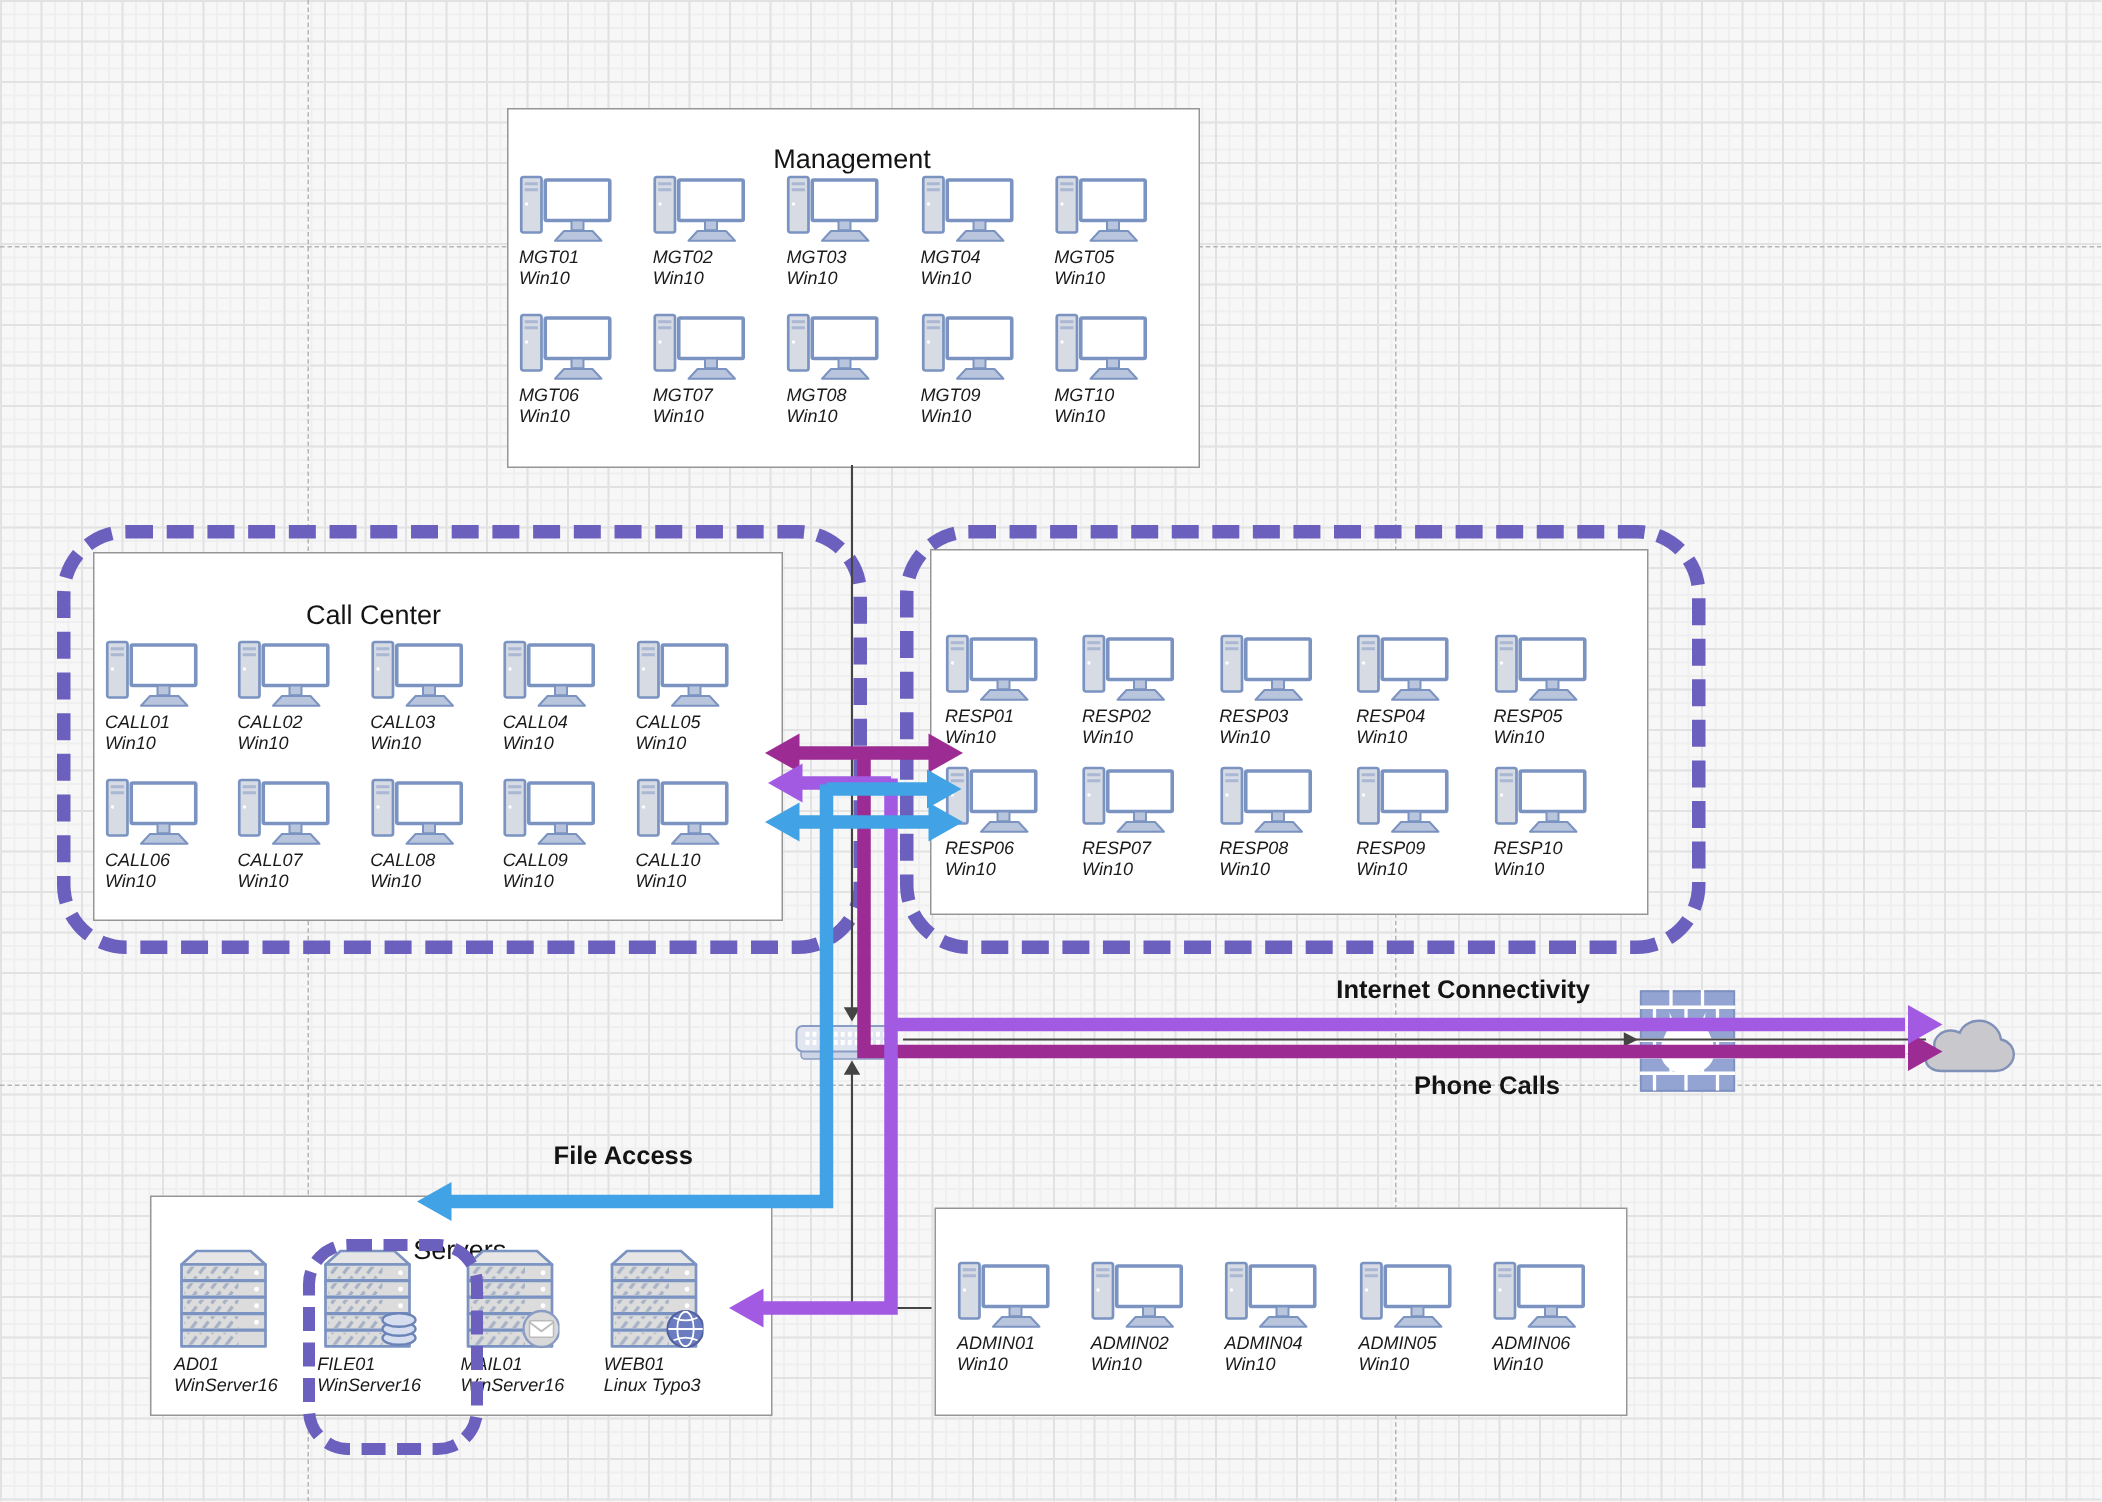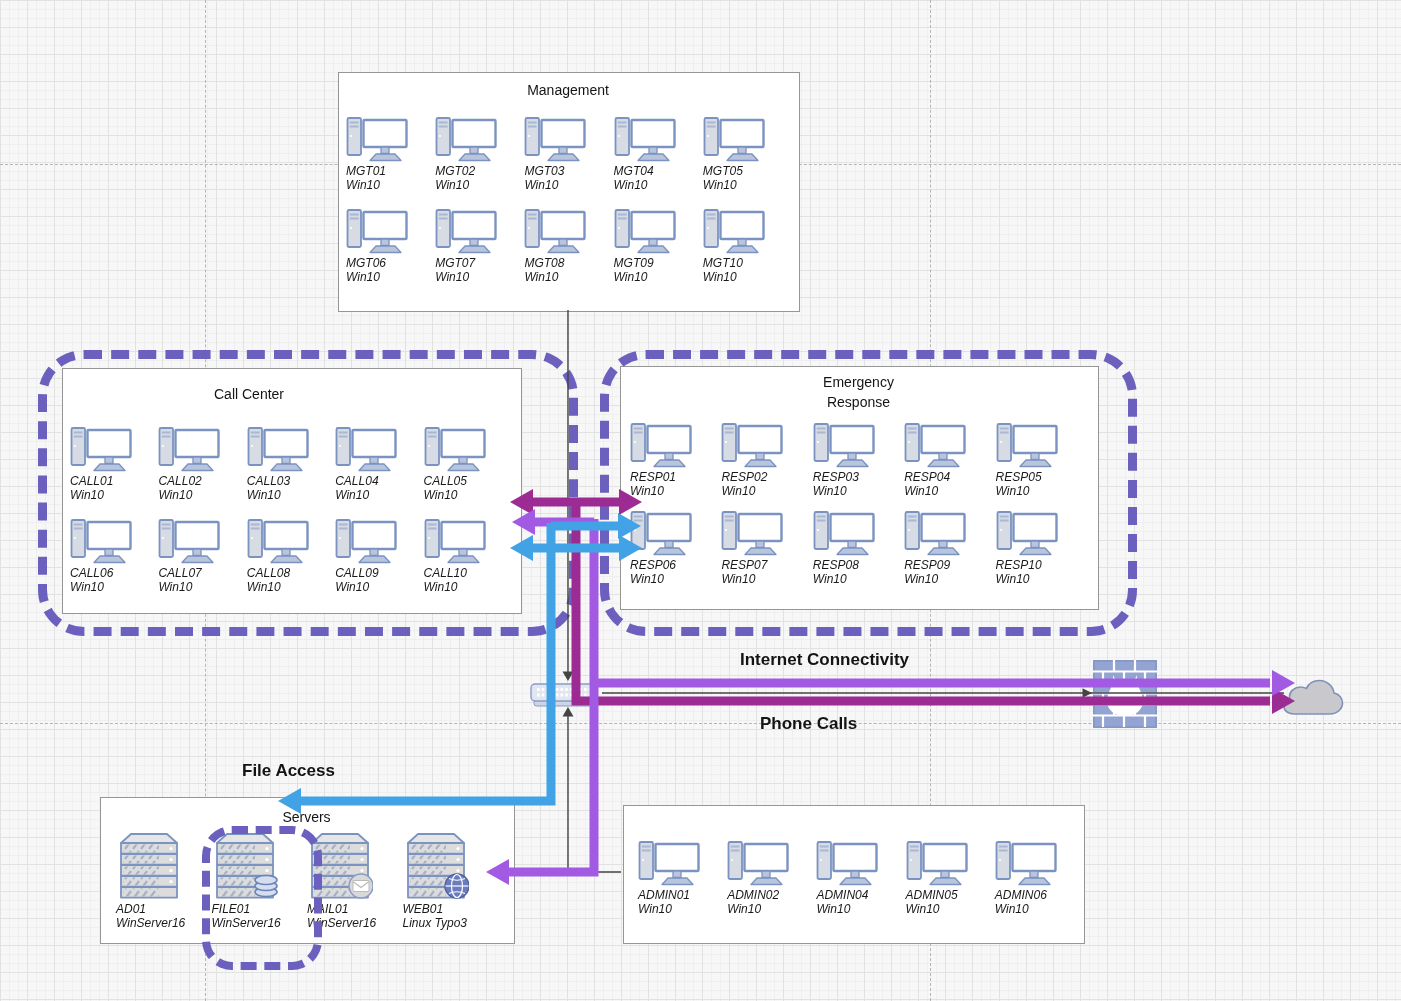--- a/index.html
+++ b/index.html
@@ -6,30 +6,30 @@
   .canvas{position:relative;width:1401px;height:1001px;overflow:hidden;background-color:#f7f7f7;
     background-image:
       linear-gradient(to right,#e2e2e2 1px,transparent 1px),
       linear-gradient(to bottom,#e2e2e2 1px,transparent 1px),
       linear-gradient(to right,#efefef 1px,transparent 1px),
       linear-gradient(to bottom,#efefef 1px,transparent 1px);
     background-size:27px 27px,27px 27px,9px 9px,9px 9px;}
   .page-line-v{position:absolute;top:0;height:100%;width:0;border-left:1px dashed #b5b5b5;z-index:1;}
   .page-line-h{position:absolute;left:0;width:100%;height:0;border-top:1px dashed #b5b5b5;z-index:1;}
   .grp-box{position:absolute;background:#fff;border:1px solid #969696;z-index:10;}
-  .grp-title{position:absolute;text-align:center;font-size:14px;color:#141414;z-index:12;white-space:pre-line;line-height:20px;}
+  .grp-title{position:absolute;text-align:center;font-size:18px;color:#141414;z-index:12;white-space:pre-line;line-height:20px;margin-top:16px;}
   .dash-border{position:absolute;border:9px dashed #6c60bf;border-radius:46px;z-index:11;}
   .dash-border-sm{position:absolute;border:8px dashed #6c60bf;border-radius:30px;z-index:20;}
   .devices{position:absolute;display:grid;grid-template-columns:repeat(5,1fr);row-gap:16px;z-index:12;}
   .devices.four{grid-template-columns:repeat(4,1fr);}
   .dev{display:flex;flex-direction:column;align-items:flex-start;font-style:italic;}
   .dev-name,.dev-os{font-size:12px;line-height:14px;color:#1a1a1a;text-align:center;white-space:nowrap;}
   .node{position:absolute;z-index:30;}
   .overlay{position:absolute;left:0;top:0;z-index:40;pointer-events:none;}
-  .flow-label{position:absolute;font-size:17px;font-weight:bold;color:#141414;text-align:left;z-index:45;}
+  .flow-label{position:absolute;font-size:17px;font-weight:bold;color:#141414;text-align:right;z-index:45;}
 </style>
 </head>
 <body>
 
 <svg width="0" height="0" style="position:absolute">
   <defs>
     <pattern id="hatch" width="8" height="10" patternUnits="userSpaceOnUse">
       <path d="M1 9 L7 1" stroke="#a7b2c6" stroke-width="2.2" fill="none"></path>
     </pattern>
   </defs>
@@ -366,22 +366,20 @@
       <rect x="3.8" y="9.5" width="8.8" height="2" fill="#aab8d4"></rect>
       <circle cx="5" cy="20" r="1.1" fill="#ffffff"></circle>
     </svg>
     <div class="dev-name">CALL10</div>
     <div class="dev-os">Win10</div>
   </div>
 </div>
 
   <div class="dash-border" style="left: 600px; top: 350px; width: 519px; height: 268px; border-color: rgb(108, 96, 191);"></div>
   <div class="grp-box" style="left:620px;top:366px;width:477px;height:242px"></div>
-  <div class="grp-title" style="left:620px;top:372px;width:477px">Emergency
-Response</div>
   <div class="devices" style="left:630px;top:422px;width:457px;row-gap:12px">
   <div class="dev">
     <svg width="62" height="48" viewBox="0 0 62 48">
       <g stroke="#7b93c1" stroke-width="1.8" fill="#d7dbe4" stroke-linejoin="round">
         <rect x="1.5" y="2" width="13.5" height="37" rx="1.5"></rect>
         <rect x="17.5" y="4" width="43" height="27" rx="1" fill="#ffffff" stroke-width="2.4"></rect>
         <rect x="35" y="31" width="8" height="6.5" fill="#b9c5dd" stroke-width="1.3"></rect>
         <polygon points="24,44.5 55,44.5 49,38 30,38" fill="#b9c5dd" stroke-width="1.3"></polygon>
       </g>
       <rect x="3.8" y="5.5" width="8.8" height="2" fill="#aab8d4"></rect>

